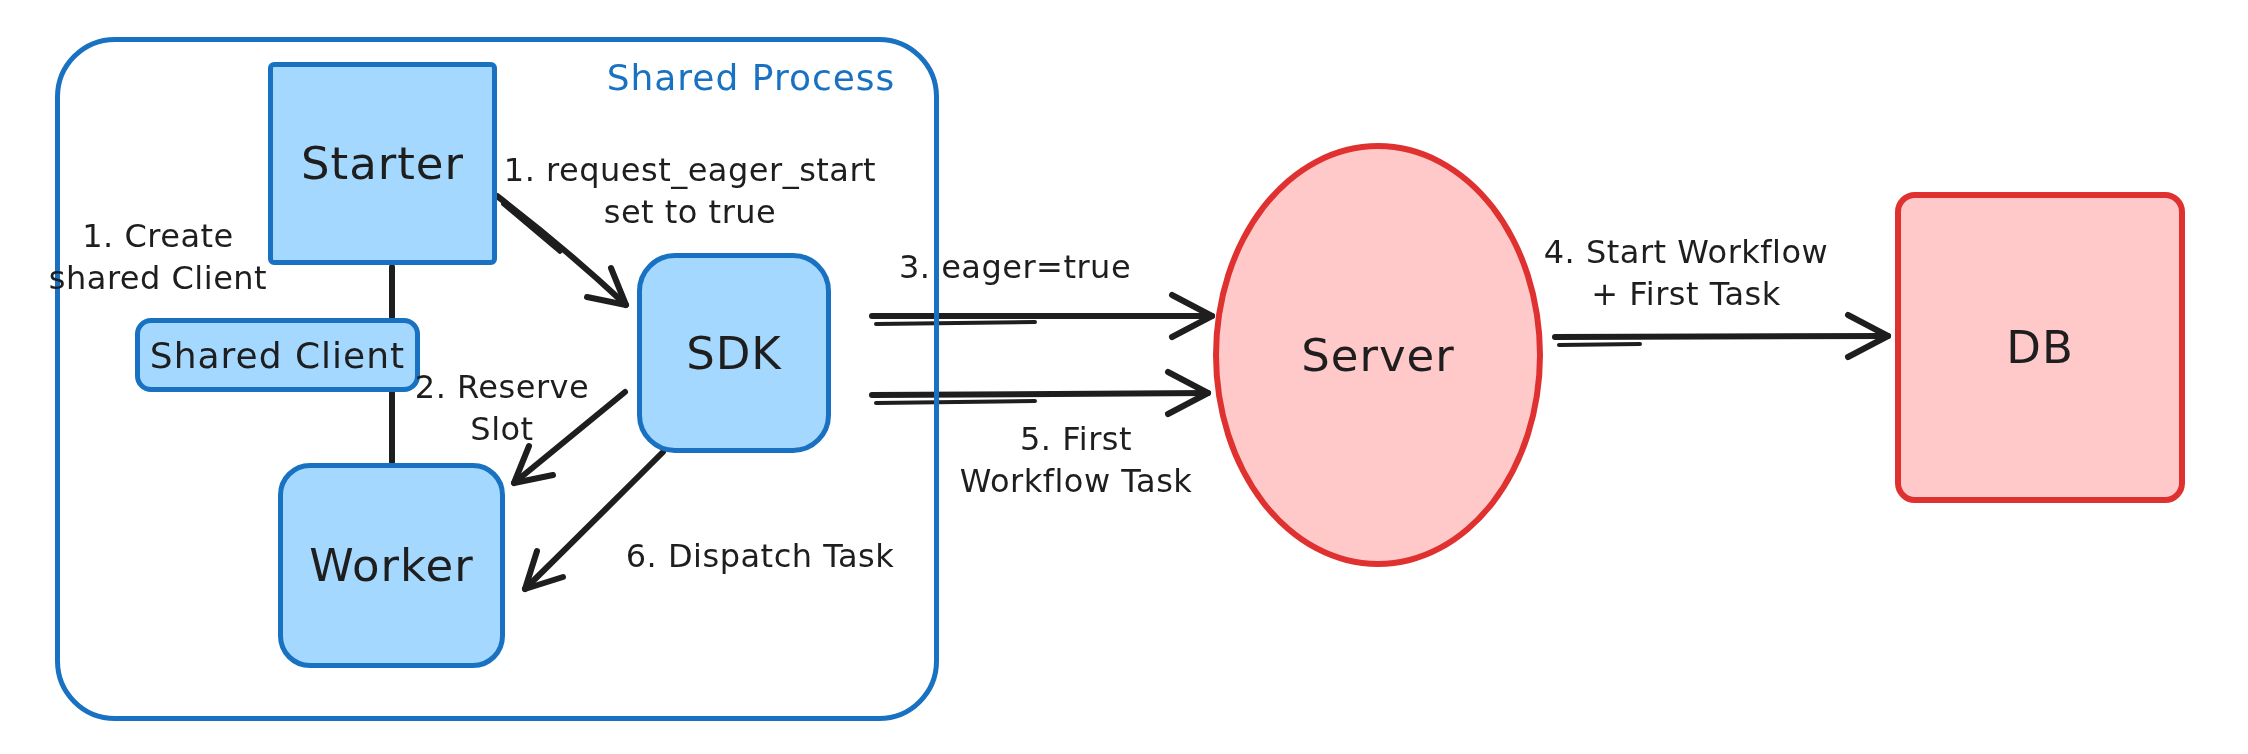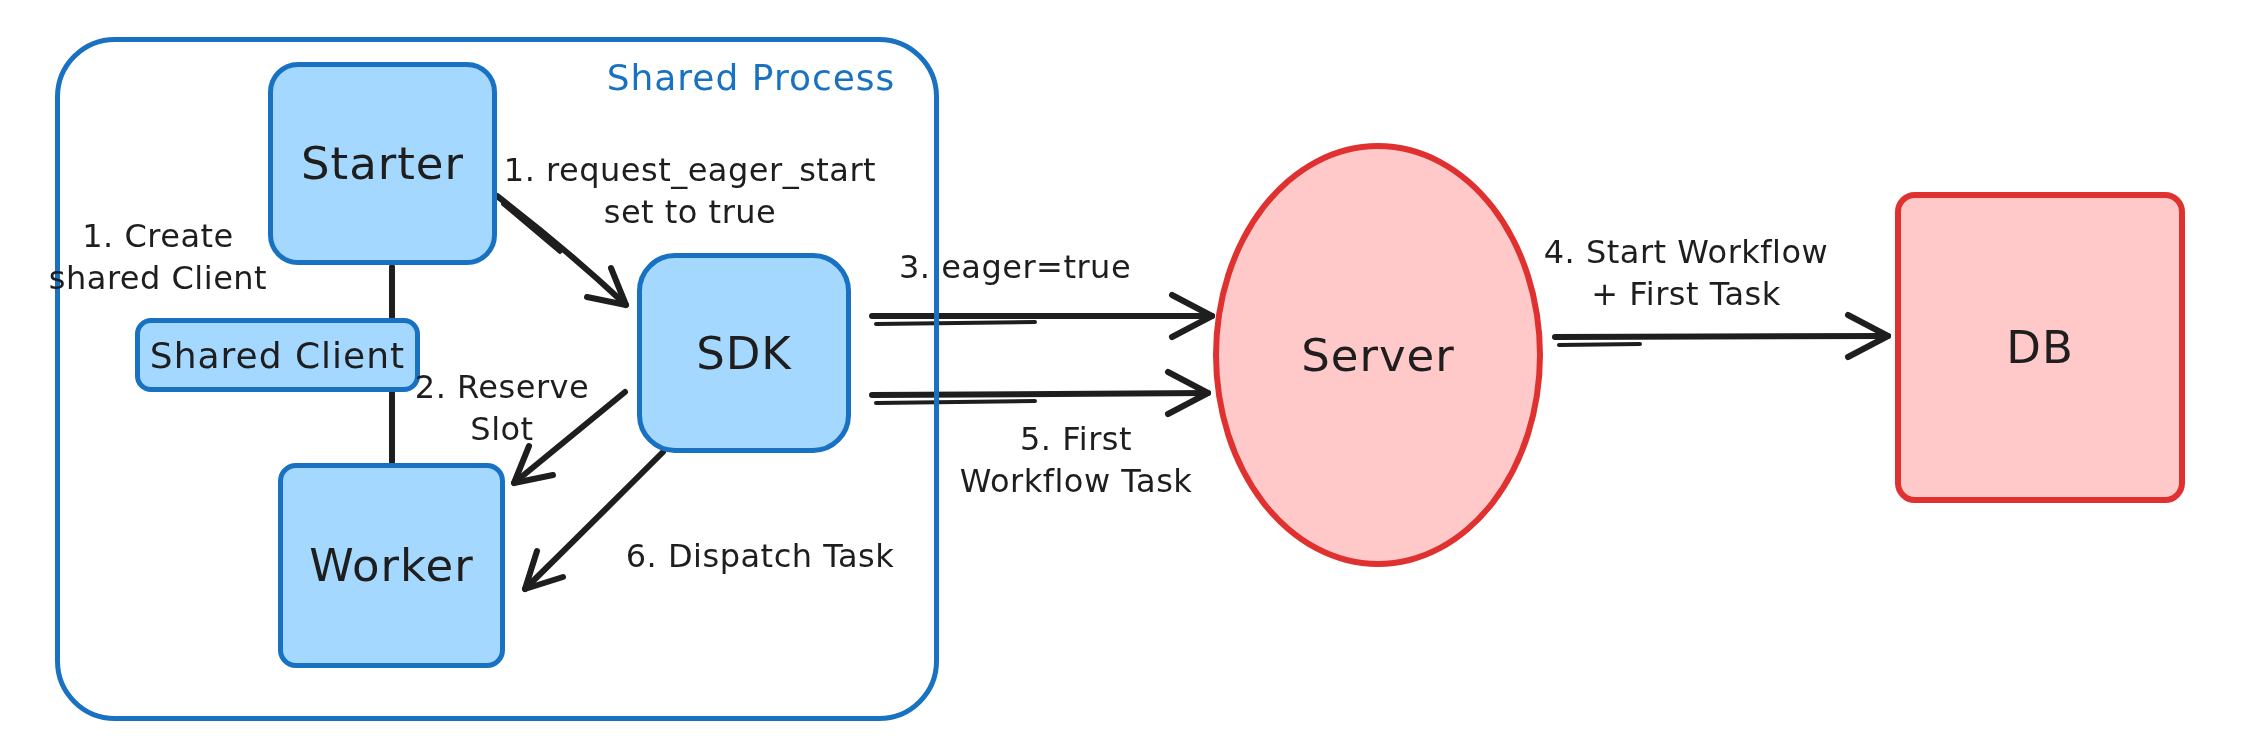--- a/index.html
+++ b/index.html
@@ -74,33 +74,33 @@
     <g>
       <path class="ink" d="M1555,337 L1888,336"></path>
       <path class="ink thin" d="M1559,345 L1640,344"></path>
       <path class="ink" d="M1848,315 L1888,336 L1848,357"></path>
     </g>
   </svg>
 
   <div class="frame" style="left:55px;top:37px;width:884px;height:684px;"></div>
   <div class="frame-label" style="left:727px;top:77px;margin-left:24px;">Shared Process</div>
 
-  <div class="node blue-node" style="left:268px;top:62px;width:229px;height:203px;border-radius:30px;">
+  <div class="node blue-node" style="left:268px;top:62px;width:229px;height:203px;border-radius:6px;">
     <span class="node-label">Starter</span>
   </div>
 
   <div class="node blue-node" style="left:135px;top:318px;width:285px;height:74px;border-radius:16px;">
     <span class="node-label small">Shared Client</span>
   </div>
 
-  <div class="node blue-node" style="left:278px;top:463px;width:227px;height:205px;border-radius:18px;">
+  <div class="node blue-node" style="left:278px;top:463px;width:227px;height:205px;border-radius:32px;">
     <span class="node-label">Worker</span>
   </div>
 
-  <div class="node blue-node" style="left:637px;top:253px;width:214px;height:200px;border-radius:38px;">
+  <div class="node blue-node" style="left:637px;top:253px;width:194px;height:200px;border-radius:38px;">
     <span class="node-label">SDK</span>
   </div>
 
   <div class="node red-node" style="left:1213px;top:143px;width:330px;height:424px;border-radius:50%;">
     <span class="node-label">Server</span>
   </div>
 
   <div class="node red-node" style="left:1895px;top:192px;width:290px;height:311px;border-radius:20px;">
     <span class="node-label">DB</span>
   </div>

